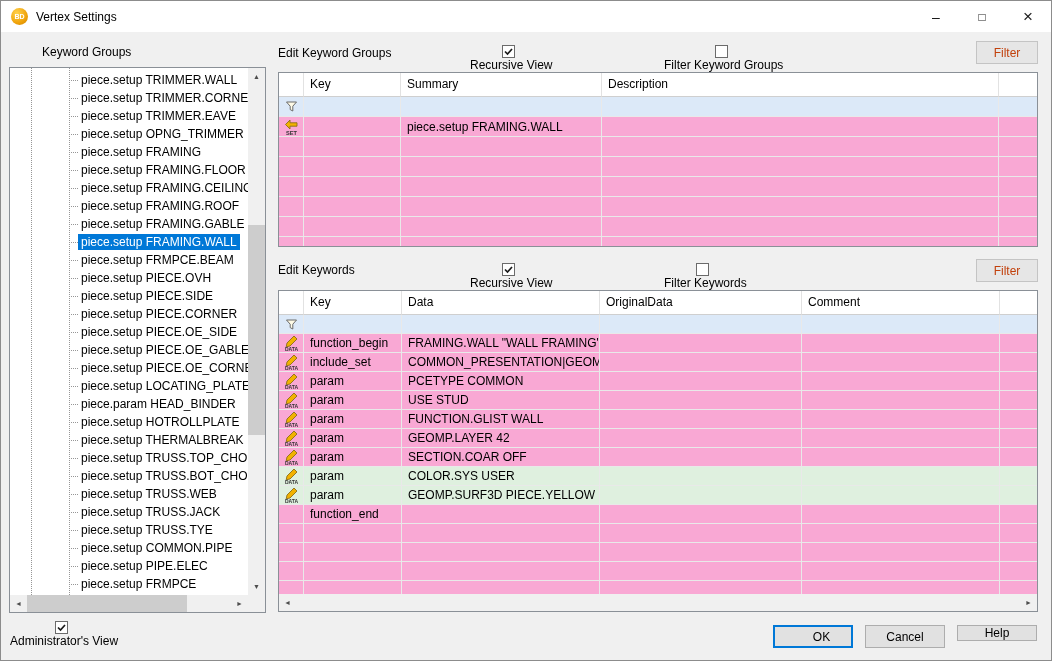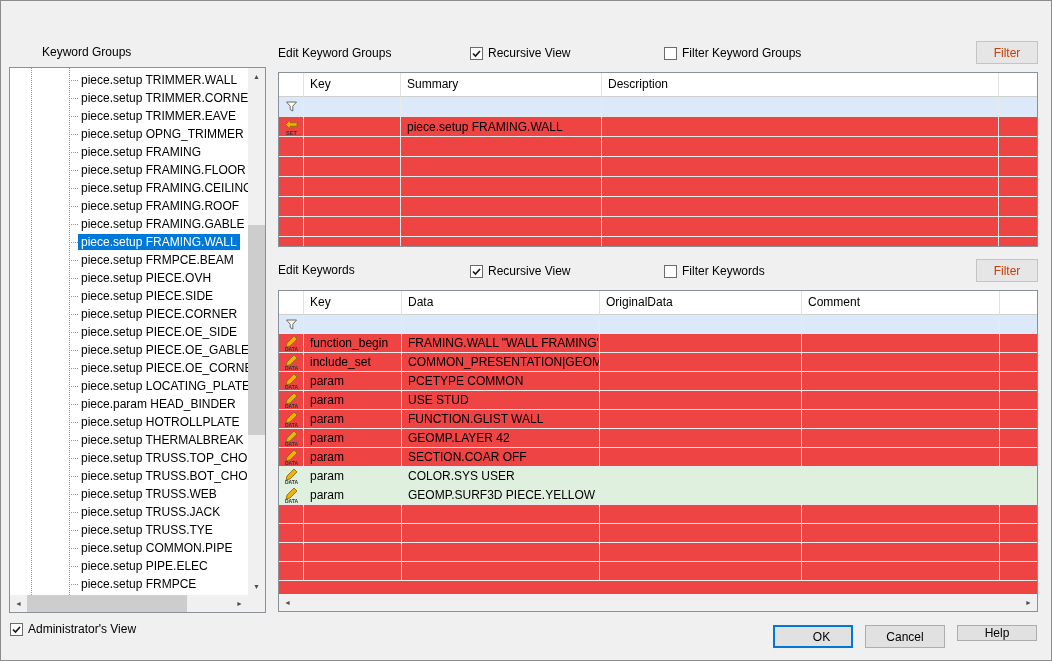--- a/index.html
+++ b/index.html
@@ -19,21 +19,21 @@
   .win-btn.min { font-size:14px; }
   .win-btn.max { font-size:12px; }
   .win-btn.close { font-size:17px; }
 
   
   .btn { position:absolute; background:#e1e1e1; border:1px solid #adadad; display:flex; align-items:center; justify-content:center; font-size:12px; cursor:default; }
   .btn.default { border-color:var(--accent,#0078d7); box-shadow:inset 0 0 0 1px var(--accent,#0078d7);padding-left:17px; }
   .btn.disabled { background:#e6e6e6; border-color:#c4c4c4; color:#c2410c; }
 
   
-  .cb { position:absolute; display:flex; align-items:center; height:16px; white-space:nowrap; }
+  .cb { position:absolute; display:flex; align-items:center; height:16px; white-space:nowrap;flex-direction:column; }
   .cb-box { width:13px; height:13px; background:#fff; border:1px solid #6b6b6b; margin-right:5px; display:flex; align-items:center; justify-content:center; flex:none; }
   .cb .tick { display:none; }
   .cb.checked .tick { display:block; }
 
   .panel-label { position:absolute; white-space:nowrap; }
 
   
   .tree-box { position:absolute; left:8px; top:66px; width:257px; height:546px; background:#fff; border:1px solid #8a9097; }
   .tree-view { position:absolute; left:0; top:0; right:17px; bottom:17px; overflow:hidden; padding-top:3px; }
   .tree-line { position:absolute; top:0; bottom:0; width:0; border-left:1px dotted #969696; }
@@ -49,21 +49,21 @@
   .sb-v { display:flex; flex-direction:column; right:0; top:0; width:17px; bottom:17px; }
   .sb-h { display:flex; flex-direction:row; left:0; bottom:0; right:17px; height:17px; }
   .sb-btn { width:17px; height:17px; display:flex; align-items:center; justify-content:center; font-size:7px; color:#4d4d4d; flex:none; }
   .sb-track { position:relative; flex:1; }
   .sb-thumb { position:absolute; background:#cdcdcd; }
   .sb-v .sb-thumb { left:0; right:0; }
   .sb-h .sb-thumb { top:0; bottom:0; }
   .sb-corner { position:absolute; right:0; bottom:0; width:17px; height:17px; background:#f0f0f0; }
 
   
-  .data-table { position:absolute; background:#ef4444; border:1px solid #8a9097; overflow:hidden; }
+  .data-table { position:absolute; background:#f9a8d4; border:1px solid #8a9097; overflow:hidden; }
   .t-row { display:grid; }
   .t-head { height:24px; }
   .t-head .t-cell { border-right:1px solid #e2e2e2; border-bottom:1px solid #cfcfcf; line-height:23px; padding-left:6px; background:#fff; white-space:nowrap; overflow:hidden; }
   .groups .t-body { height:20px; }
   .kw .t-body { height:19px; }
   .t-body .t-cell { border-right:1px solid #e9e9e9; border-bottom:1px solid #e9e9e9; padding-left:6px; display:flex; align-items:center; white-space:nowrap; overflow:hidden; }
   .t-body .t-icon-cell { padding-left:0; justify-content:center; }
   .t-cell.t-filler { border-right:none; }
   .t-body.hl-blue { background:var(--hl-blue,#dce9f8); }
   .t-body.hl-green { background:var(--hl-green,#dff0df); }
@@ -75,20 +75,35 @@
   .btn-ok { left:772px; top:624px; width:80px; height:23px; }
   .btn-cancel { left:864px; top:624px; width:80px; height:23px;text-align:center; }
   .btn-help { left:956px; top:624px; width:80px; height:16px; }
   .btn-filter { width:62px; height:23px; }
 </style>
 </head>
 <body>
 
 <div class="window">
 
+  <div class="titlebar">
+    <div class="app-icon">BD</div>
+    <span class="title-text">Vertex Settings</span>
+    <div class="win-controls">
+      <div class="win-btn min">
+          <span>–</span>
+        </div>
+      <div class="win-btn max">
+          <span>□</span>
+        </div>
+      <div class="win-btn close">
+          <span>×</span>
+        </div>
+    </div>
+  </div>
 
   <div class="panel-label" style="left:13px; top:44px;margin-left:28px;">Keyword Groups</div>
 
   <div class="tree-box">
     <div class="tree-view" id="tree-view">
       <div class="tree-line l1"></div>
       <div class="tree-line l2"></div>
     <div class="tree-row">
           <span class="tree-conn"></span>
           <span class="tree-label">piece.setup TRIMMER.WALL</span>
@@ -482,20 +497,28 @@
           </svg>
         </div>
         <div class="t-cell">param</div>
         <div class="t-cell">GEOMP.SURF3D PIECE.YELLOW</div>
         <div class="t-cell"></div>
         <div class="t-cell"></div>
         <div class="t-cell t-filler"></div>
       </div>
       <div class="t-row t-body" style="grid-template-columns: 25px 98px 198px 202px 198px 1fr;">
         <div class="t-cell t-icon-cell"></div>
+        <div class="t-cell">function_end</div>
+        <div class="t-cell"></div>
+        <div class="t-cell"></div>
+        <div class="t-cell"></div>
+        <div class="t-cell t-filler"></div>
+      </div>
+      <div class="t-row t-body" style="grid-template-columns: 25px 98px 198px 202px 198px 1fr;">
+        <div class="t-cell t-icon-cell"></div>
         <div class="t-cell"></div>
         <div class="t-cell"></div>
         <div class="t-cell"></div>
         <div class="t-cell"></div>
         <div class="t-cell t-filler"></div>
       </div>
       <div class="t-row t-body" style="grid-template-columns: 25px 98px 198px 202px 198px 1fr;">
         <div class="t-cell t-icon-cell"></div>
         <div class="t-cell"></div>
         <div class="t-cell"></div>

